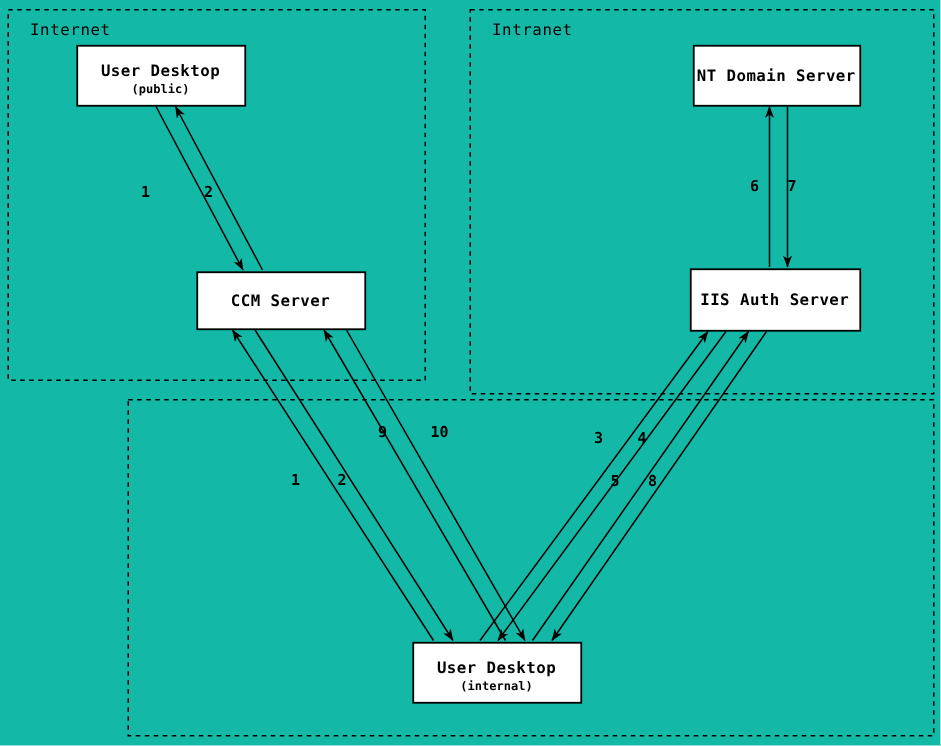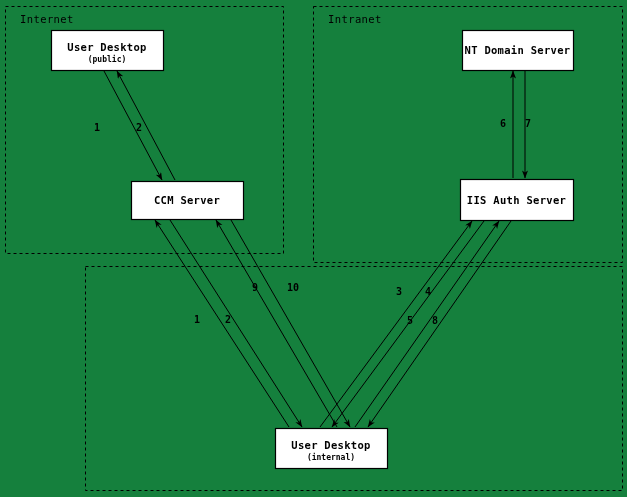--- a/index.html
+++ b/index.html
@@ -10,21 +10,21 @@
   body {
     width: 627px;
     height: 497px;
     font-family: "DejaVu Sans Mono", monospace;
   }
   #diagram-root {
     position: relative;
     width: 627px;
     height: 497px;
     overflow: hidden;
-    background: #15803d;
+    background: #14b8a6;
   }
   svg.diagram {
     display: block;
     width: 627px;
     height: 497px;
   }
   .zone-rect {
     fill: none;
     stroke: #000000;
     stroke-width: 1;

